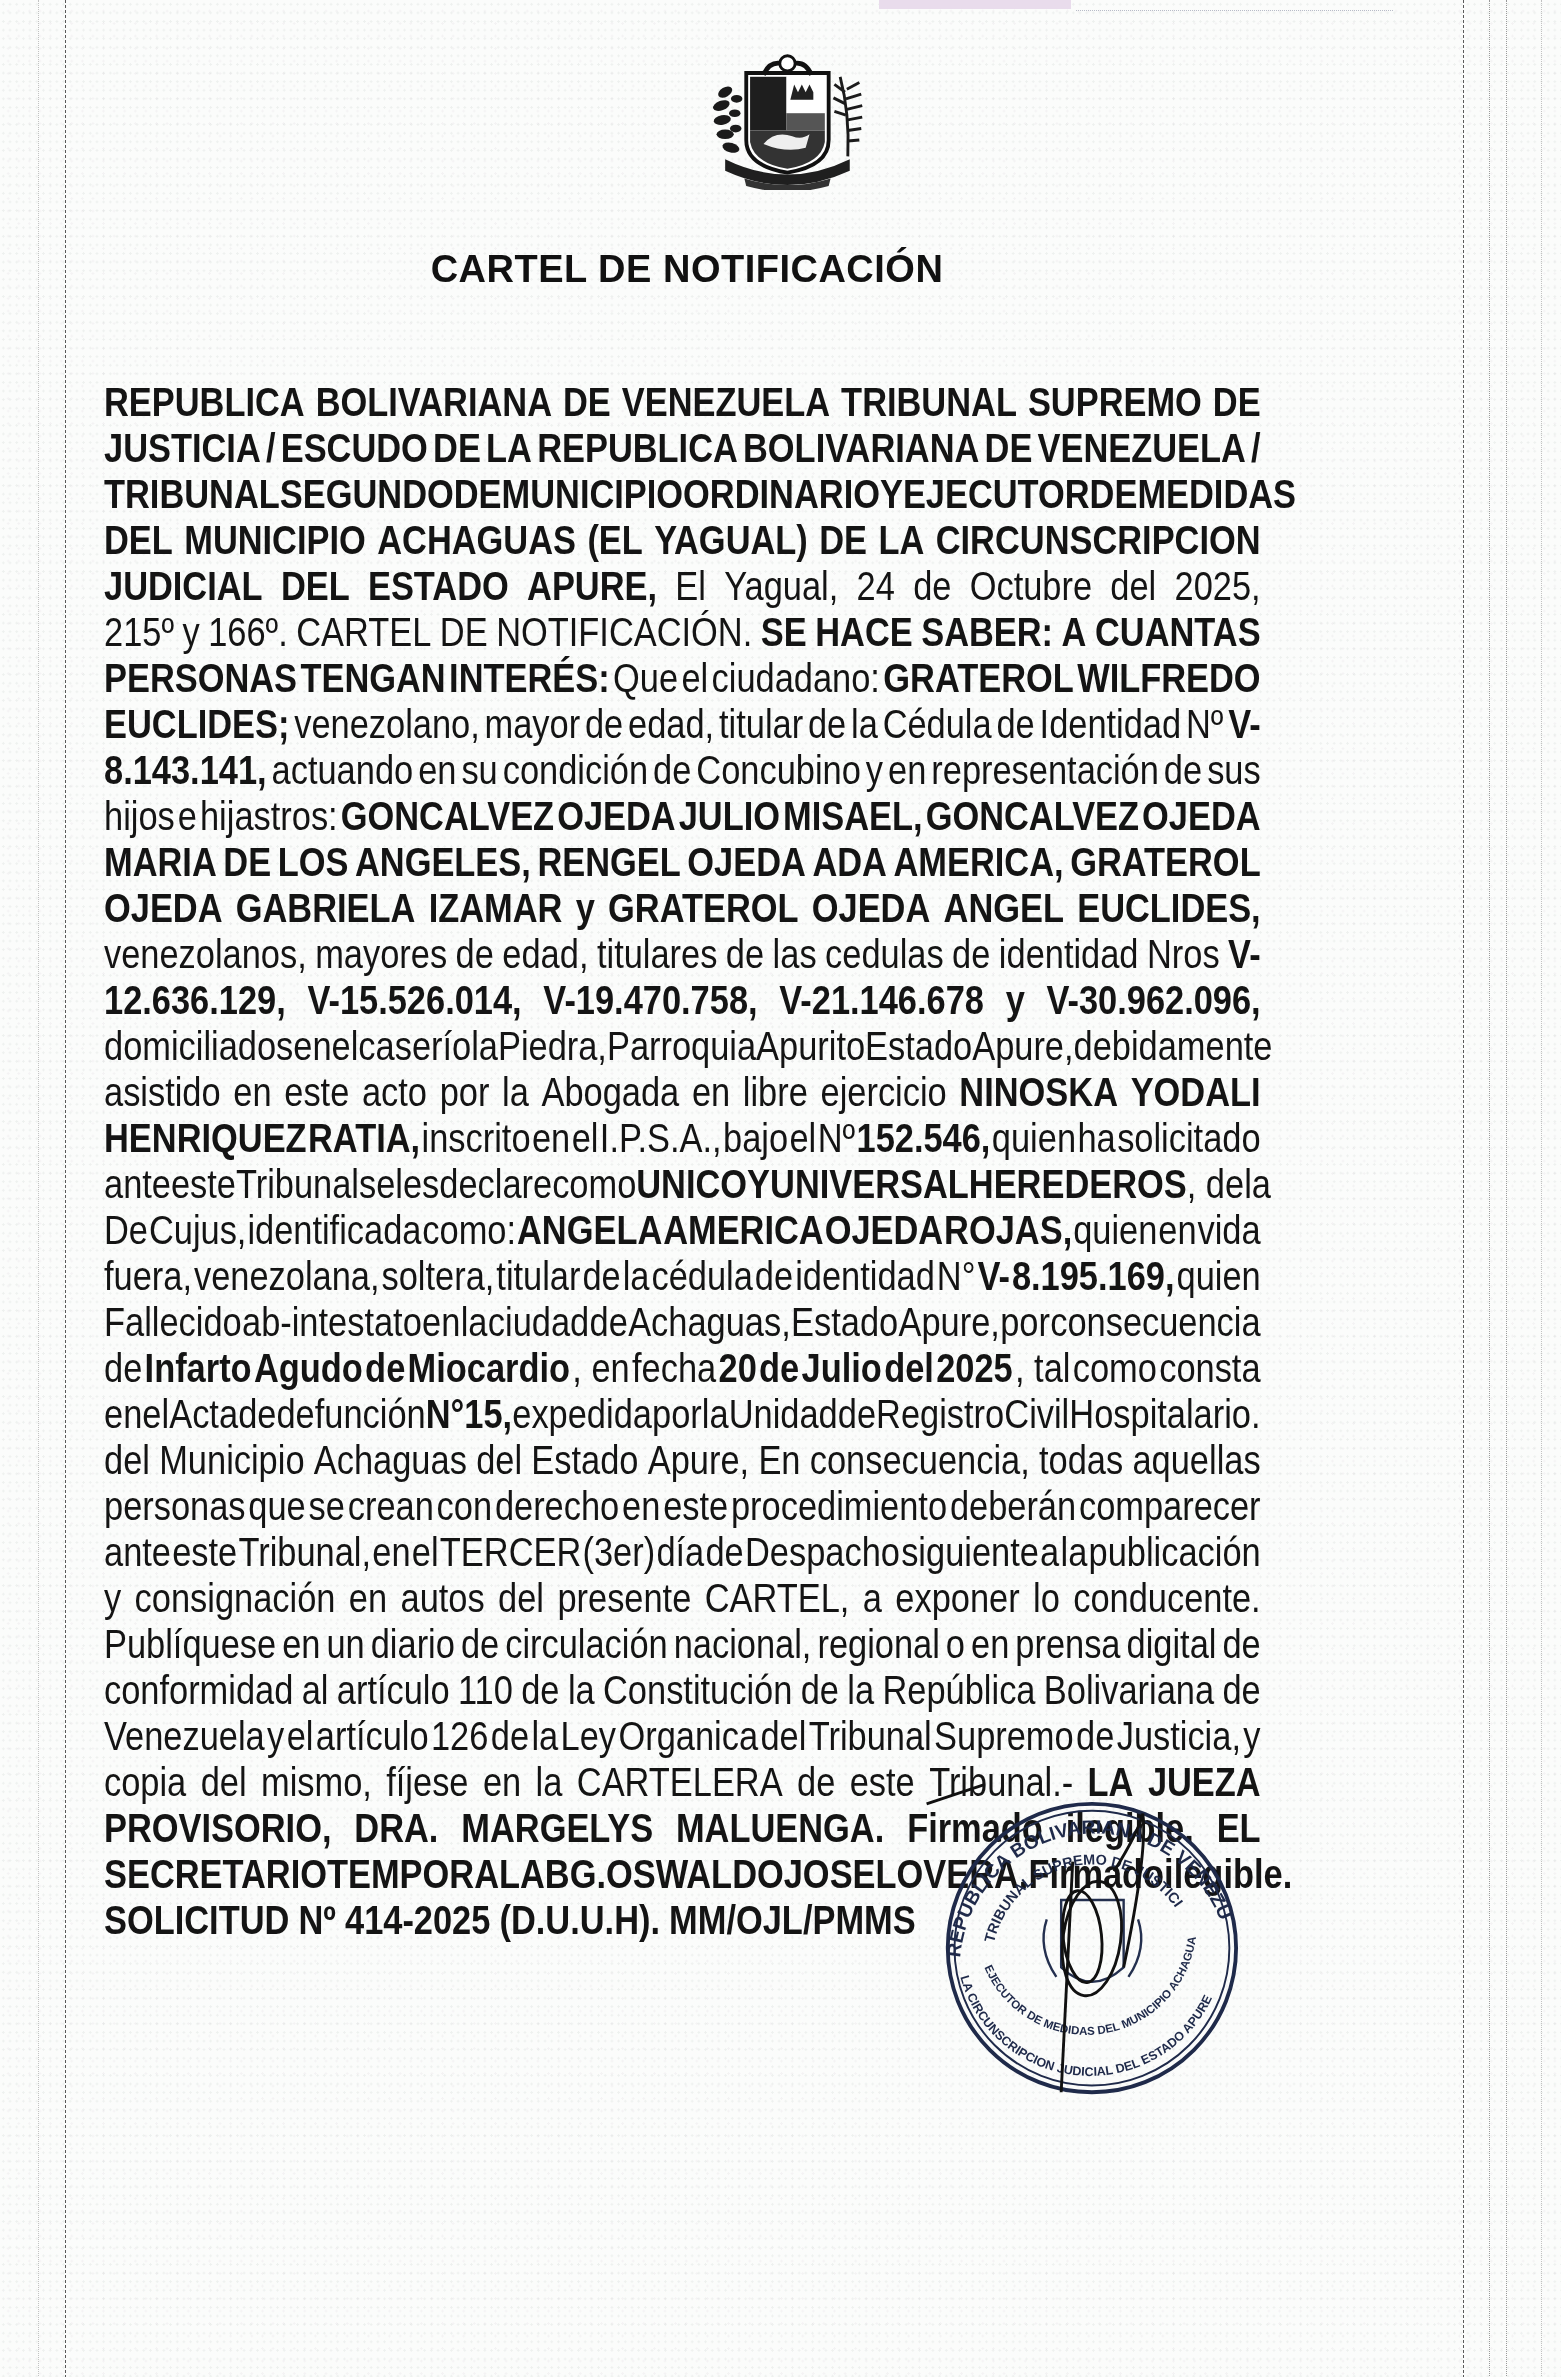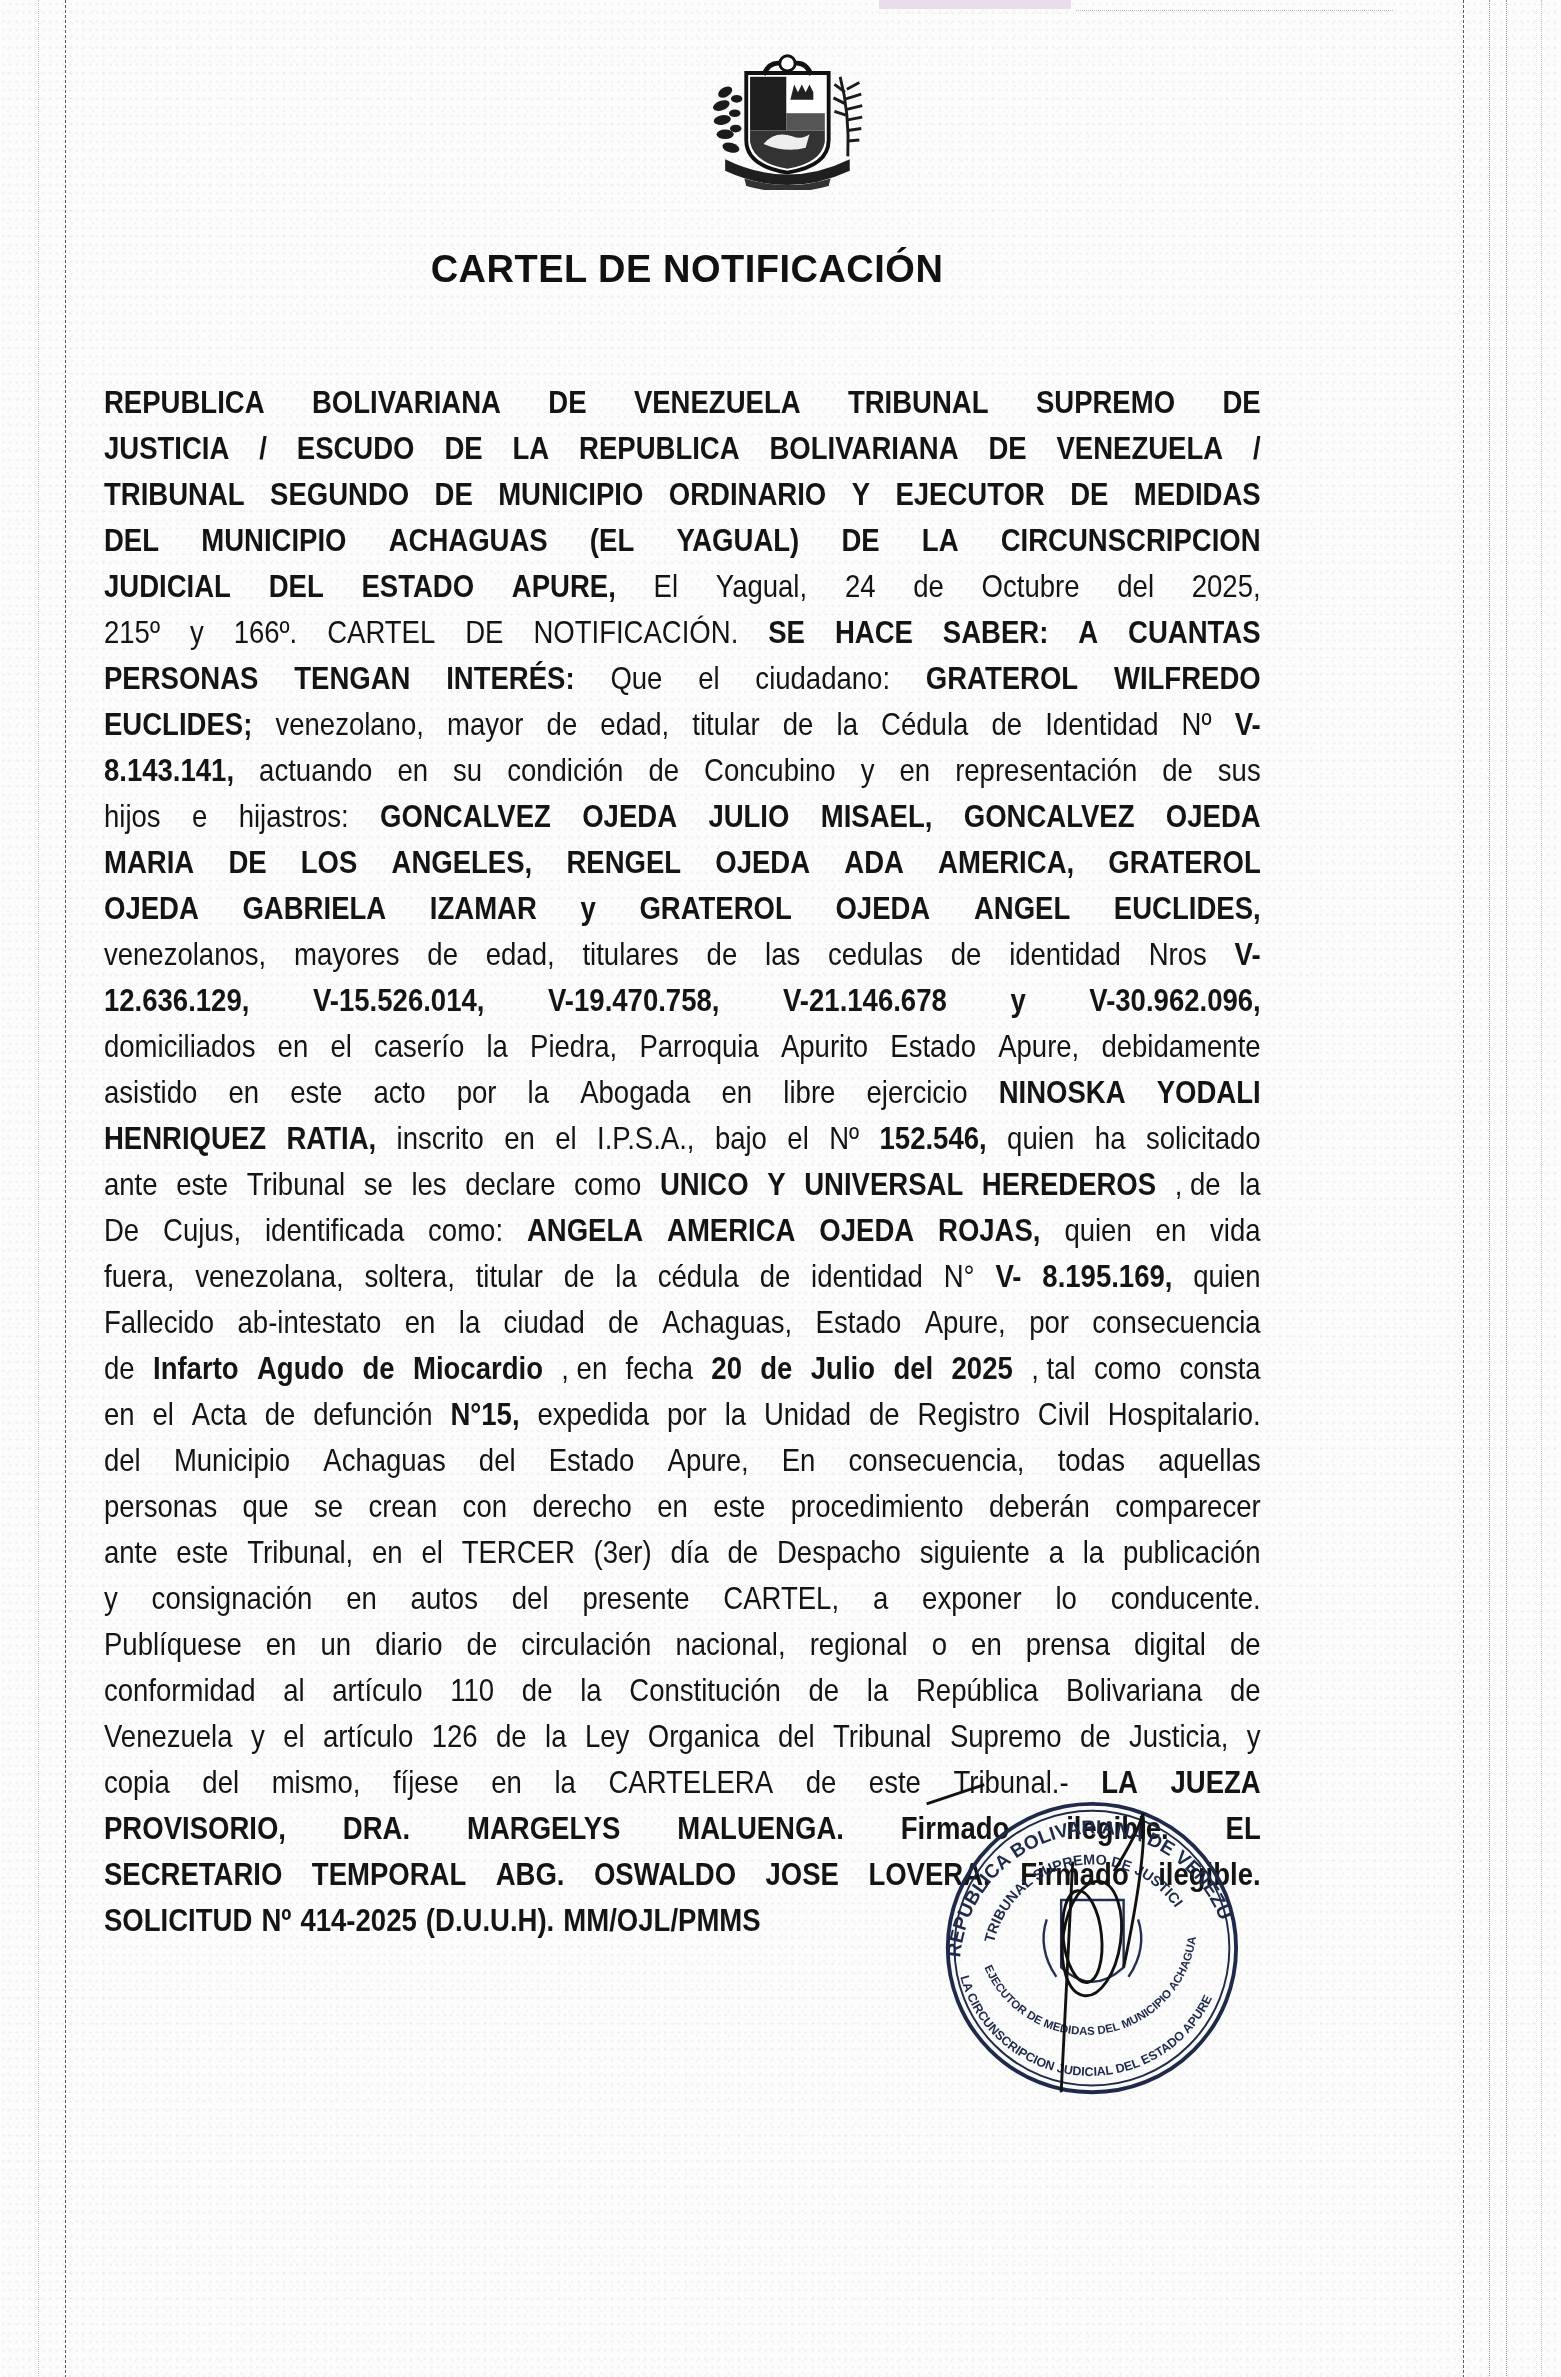--- a/index.html
+++ b/index.html
@@ -39,21 +39,21 @@
   .title {
     position: absolute; left: 0; width: 1374px; top: 248px;
     text-align: center; font-weight: bold; font-size: 38px; letter-spacing: 0.5px;
     color: #111;
   }
   .body-text {
     position: absolute; left: 104px; top: 379px; width: 1345px;
   }
   .line {
     height: 46px; line-height: 46px;
-    font-size: 32px;
+    font-size: 40px;
     white-space: nowrap;
     display: flex; justify-content: space-between;
     transform-origin: left center;
   }
   .line.last { justify-content: flex-start; gap: 9.6px; align-items: flex-end; }
   .word { display: inline-block; }
   .b { font-weight: bold; }
   .inner { display: inline-block; transform: scaleX(0.86); transform-origin: left center; width: 116.3%; display: flex; justify-content: space-between; }
   .line.last .inner { justify-content: flex-start; gap: 10.6px; }
 

